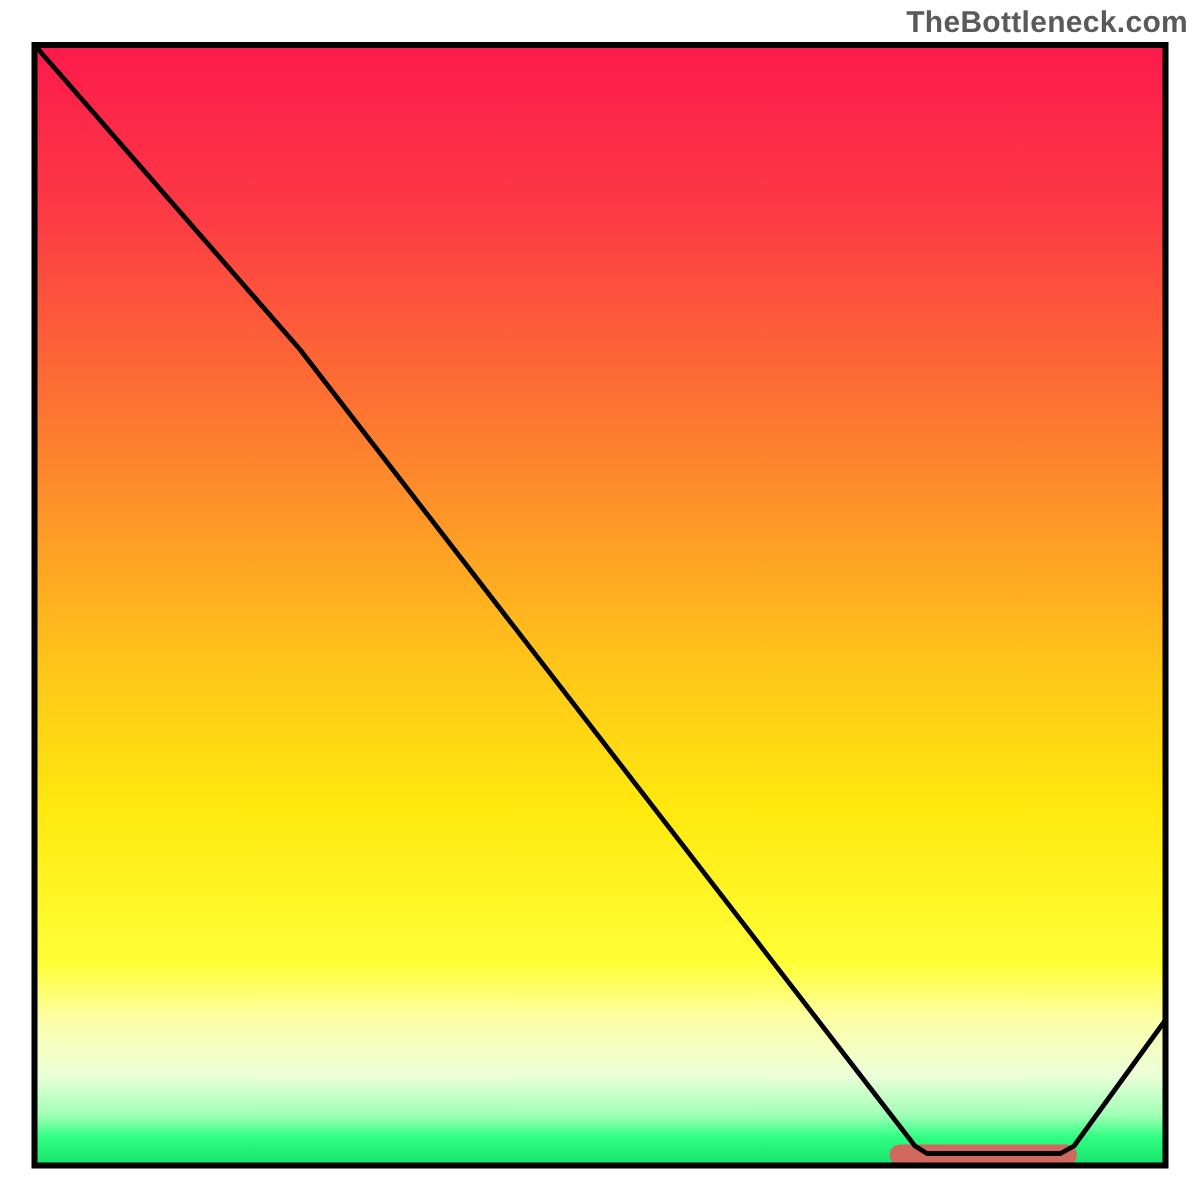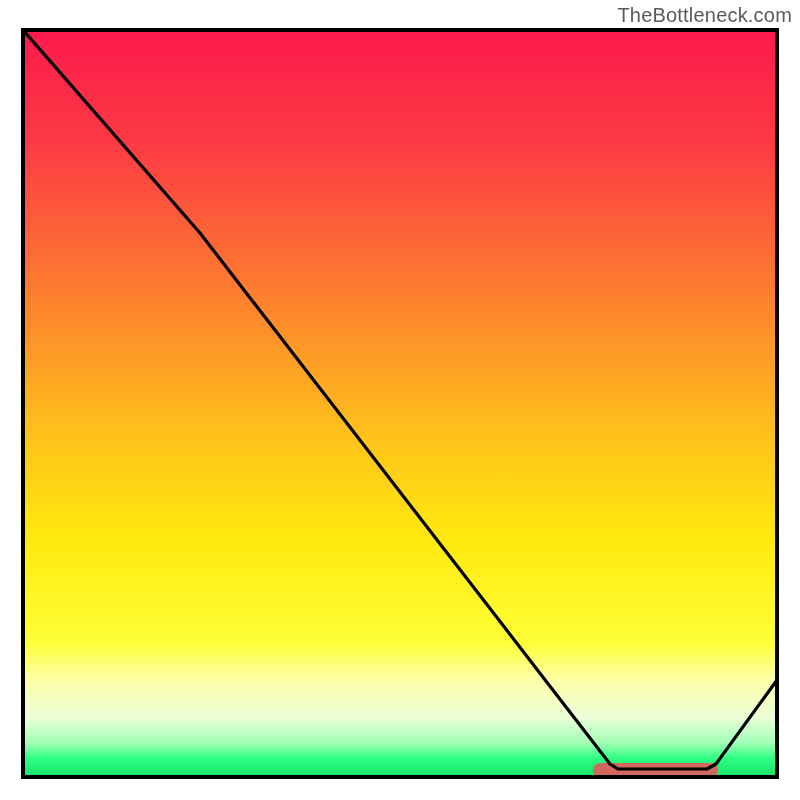--- a/index.html
+++ b/index.html
@@ -8,21 +8,21 @@
     width: 800px;
     height: 800px;
     background: #ffffff;
     font-family: Arial, Helvetica, sans-serif;
   }
   .watermark {
     position: absolute;
     top: 4px;
     right: 8px;
     font-size: 20px;
-    font-weight: 400;
+    font-weight: 700;
     color: #5a5a5a;
     letter-spacing: 0.2px;
     z-index: 5;
     user-select: none;
   }
   .plot {
     position: absolute;
     top: 0;
     left: 0;
     width: 800px;

